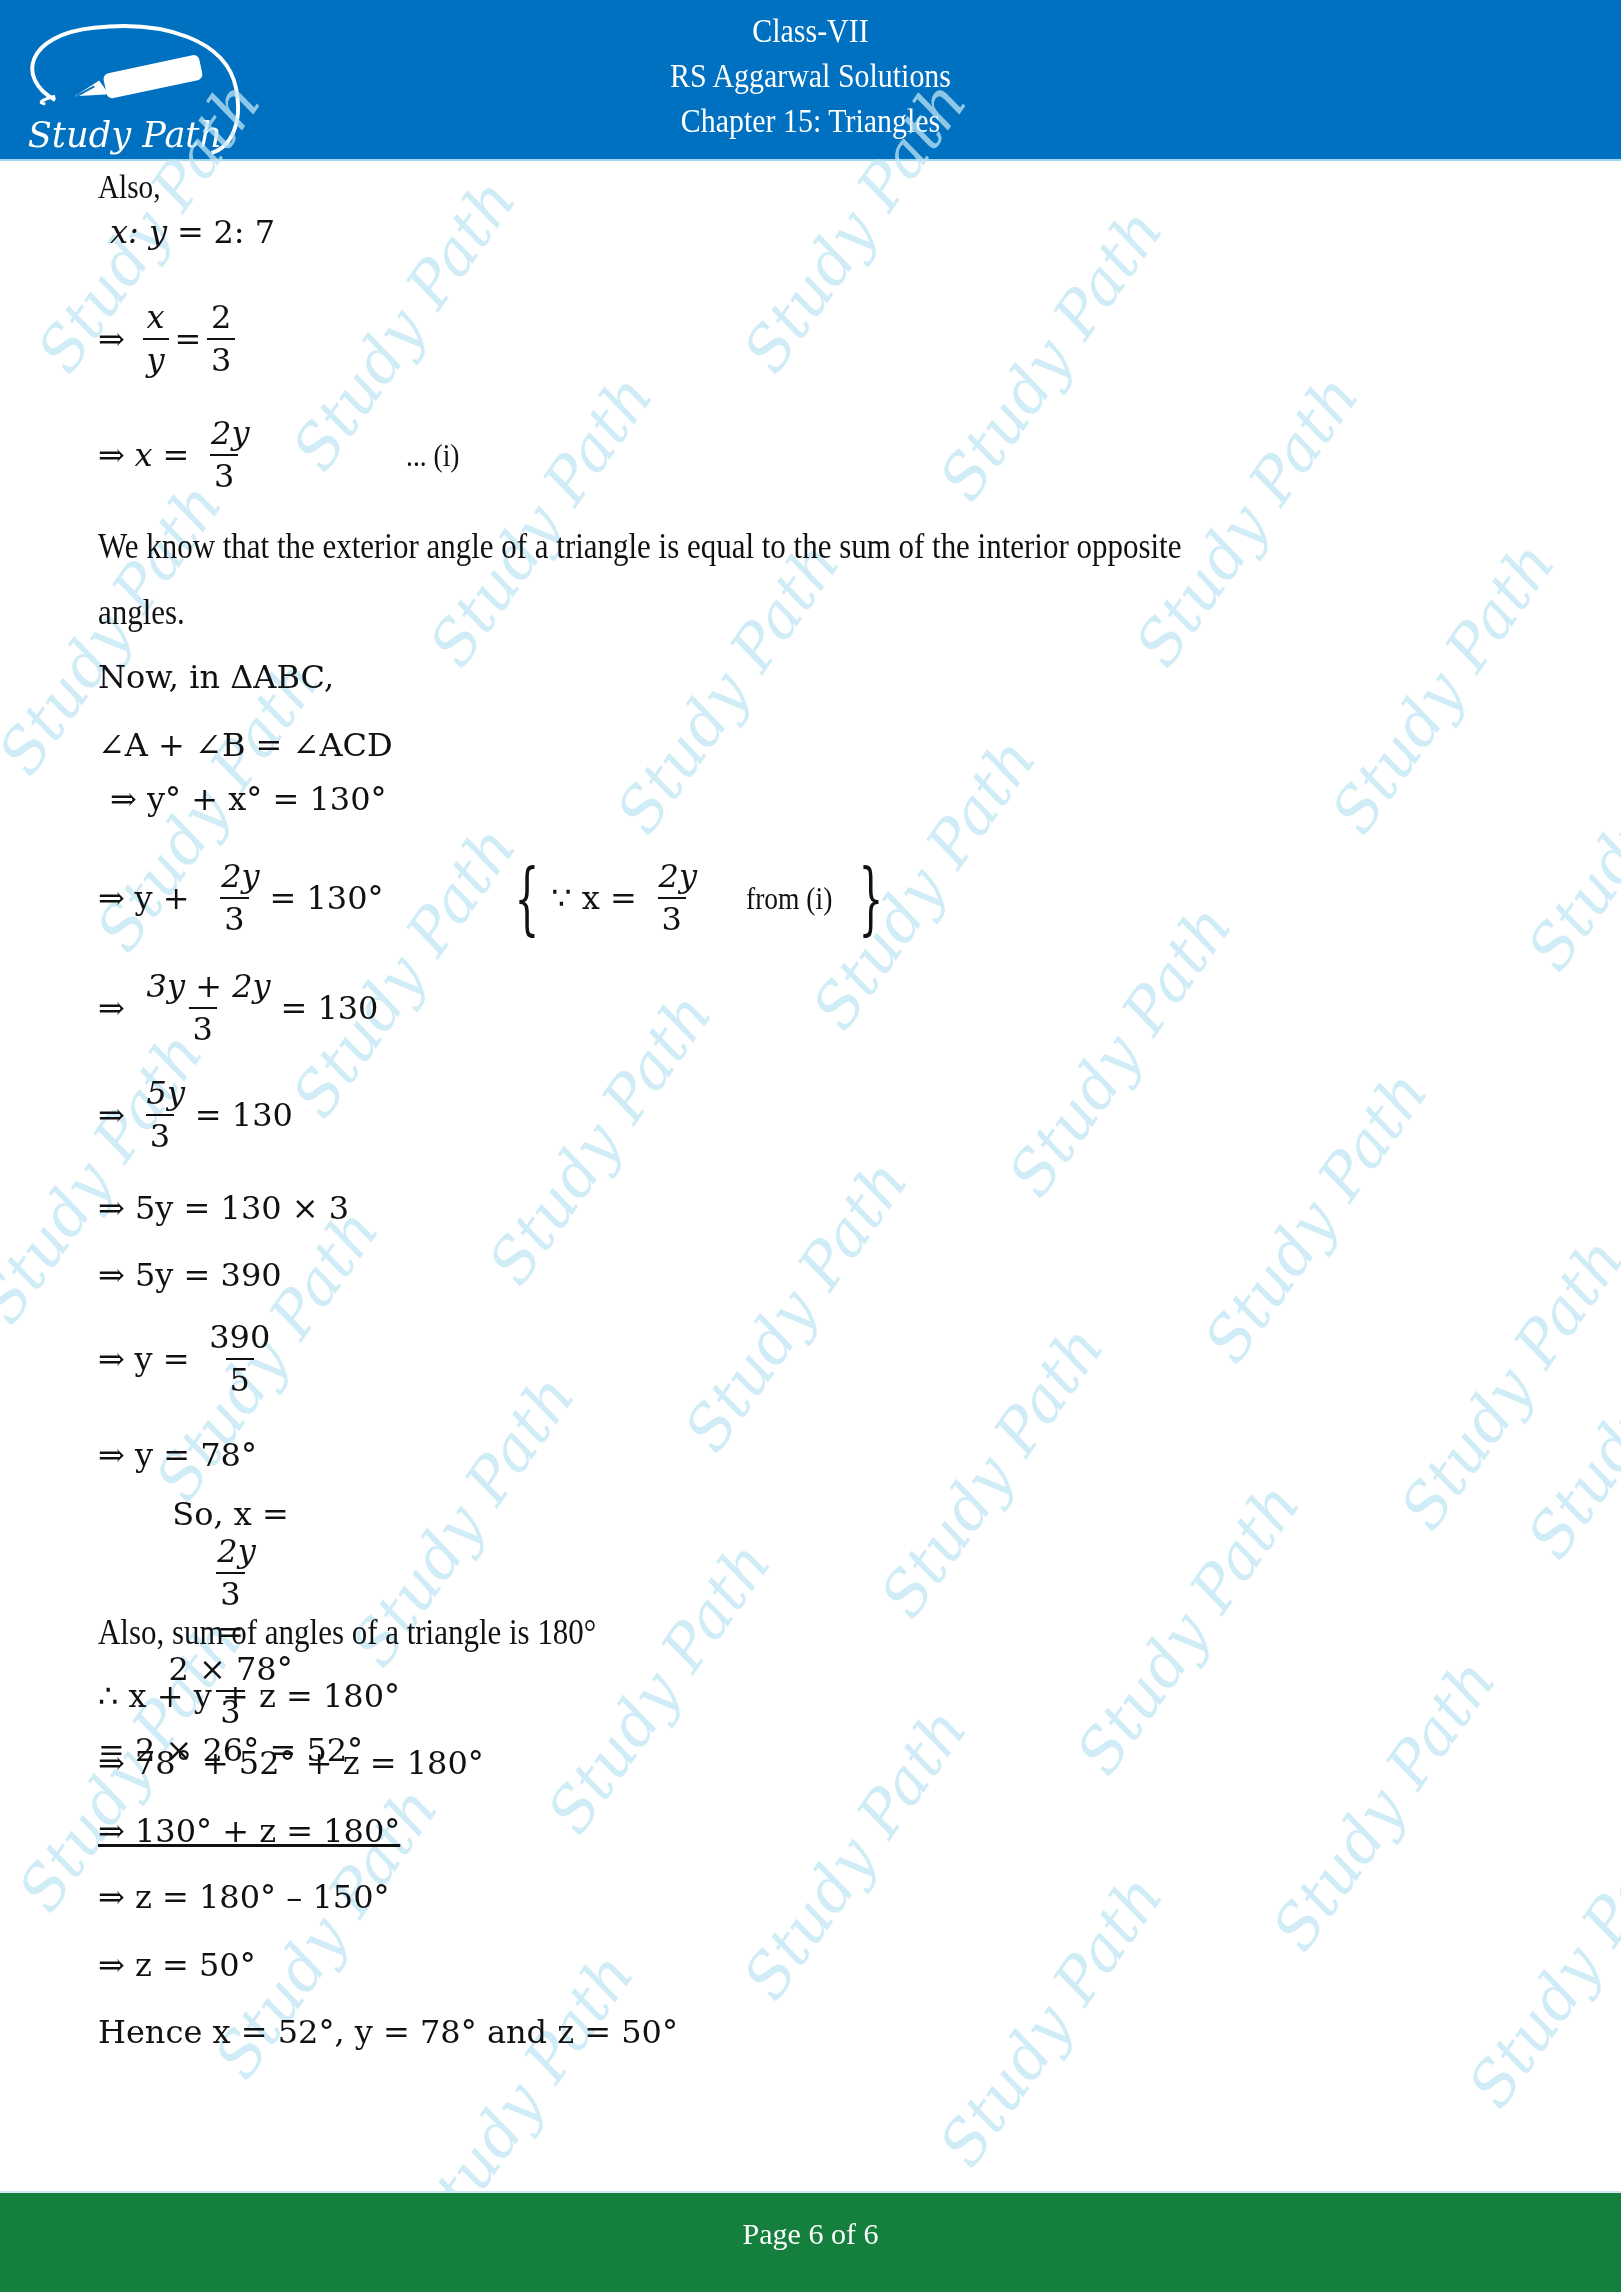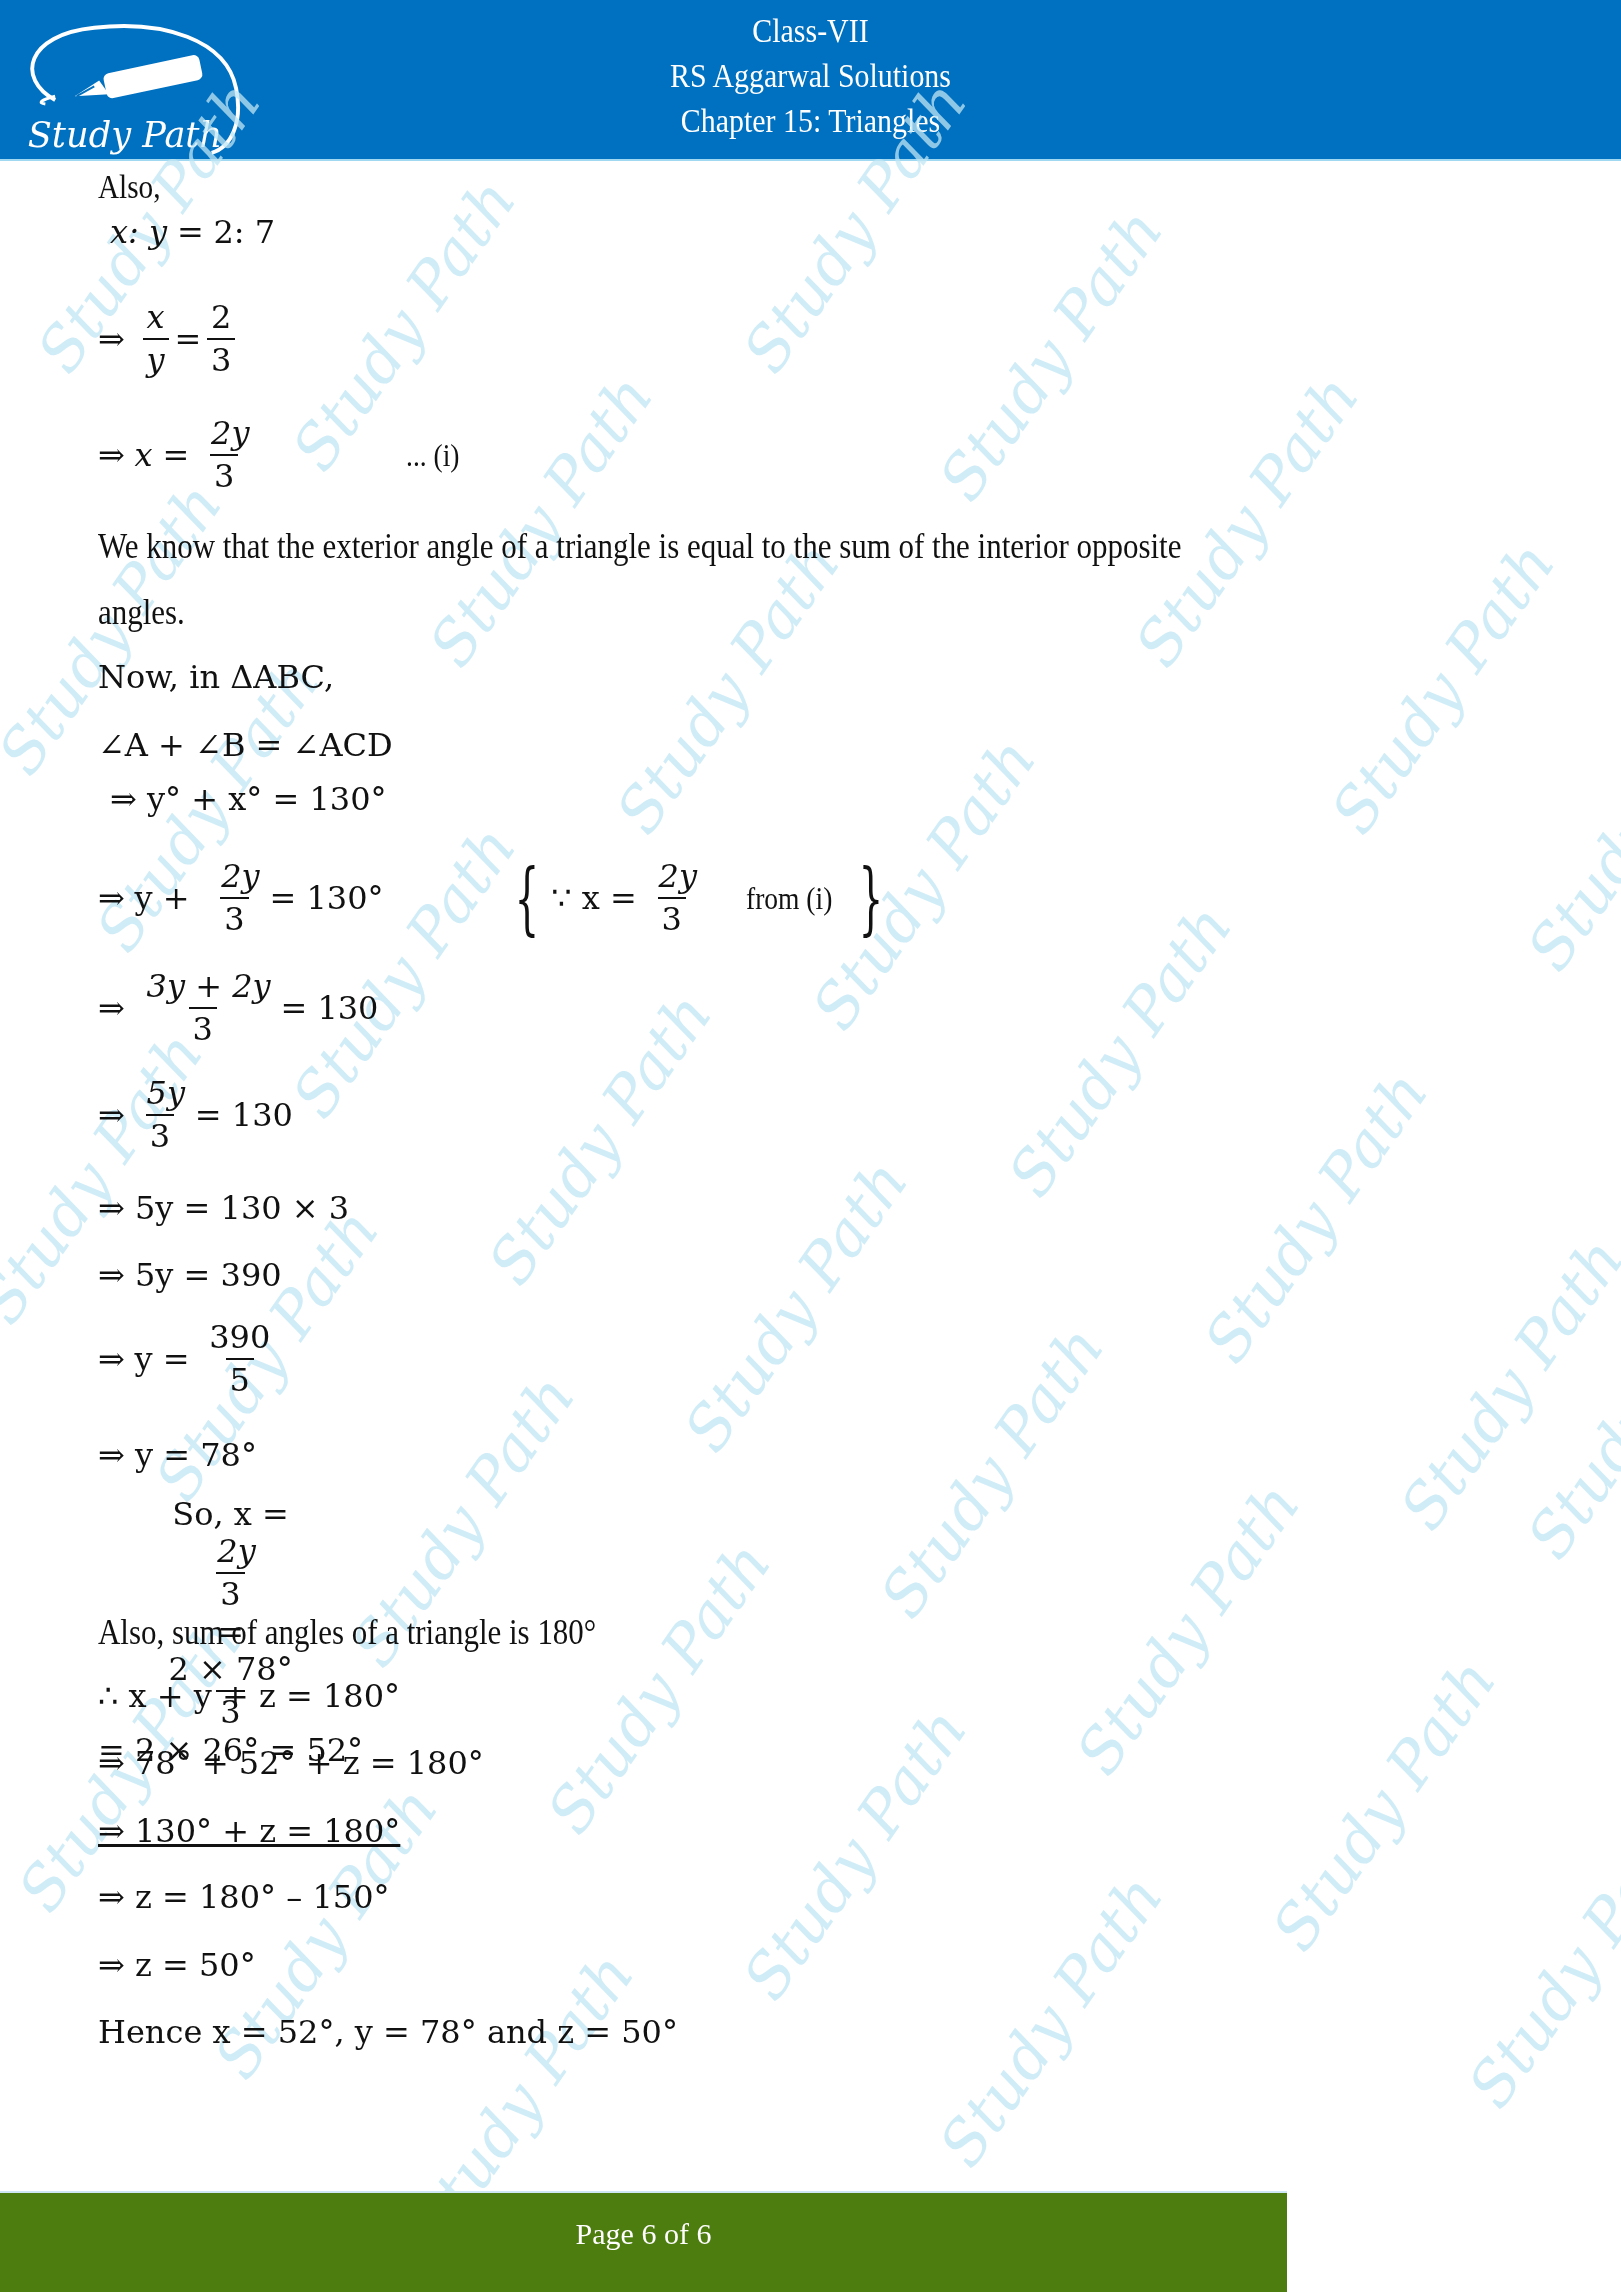--- a/index.html
+++ b/index.html
@@ -11,22 +11,22 @@
     position: absolute; left: 0; top: 0; width: 1621px; height: 159px;
     background: #0070c0; border-bottom: 2.9px solid #9fd8f0;
   }
   .logo { position: absolute; left: 15.7px; top: 9.8px; width: 225px; height: 147px; }
   .header-titles {
     position: absolute; left: 0; right: 0; top: 7.8px; text-align: center; color: #fff;
     font-family: "Liberation Serif", serif; font-size: 34px; line-height: 45px;
   }
   .header-titles div { transform: scaleX(0.88); }
   .footer {
-    position: absolute; left: 0; bottom: 0; width: 1287px; height: 100px;
-    background: #4d7c0f; border-top: 2.9px solid #cfe6f5;
+    position: absolute; left: 0; bottom: 0; width: 1621px; height: 100px;
+    background: #15803d; border-top: 2.9px solid #cfe6f5;
   }
   .footer-text {
     position: absolute; left: 0; right: 0; top: 23.5px; text-align: center; color: #fff;
     font-size: 30px; font-family: "Liberation Serif", serif;
   }
   .watermarks { position: absolute; left: 0; top: 162px; width: 1621px; height: 2029px; pointer-events: none; }
   .wm {
     position: absolute; color: #bfe6f5; font-family: "DejaVu Serif", serif; font-style: italic;
     font-size: 61px; transform: rotate(-55deg); opacity: 0.75; white-space: nowrap;
   }

